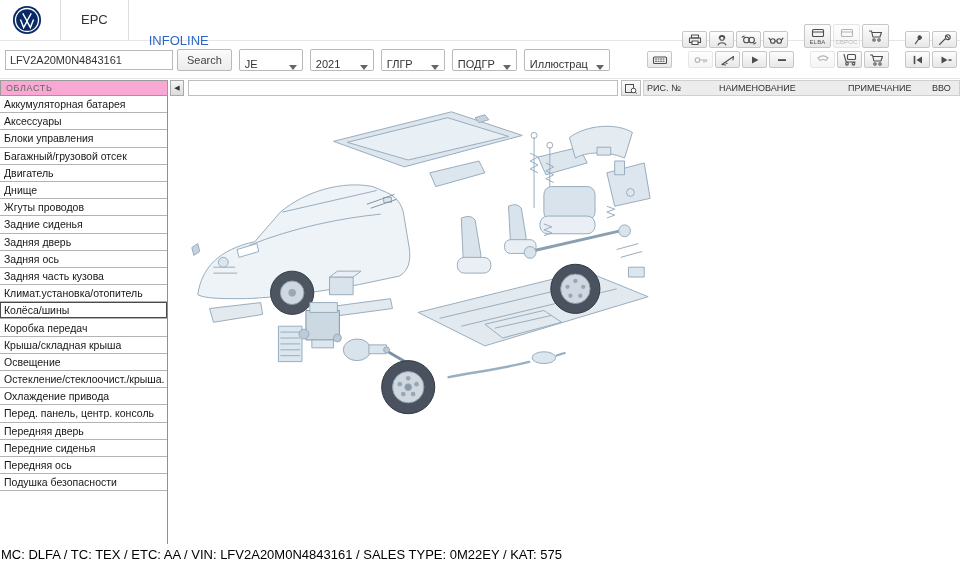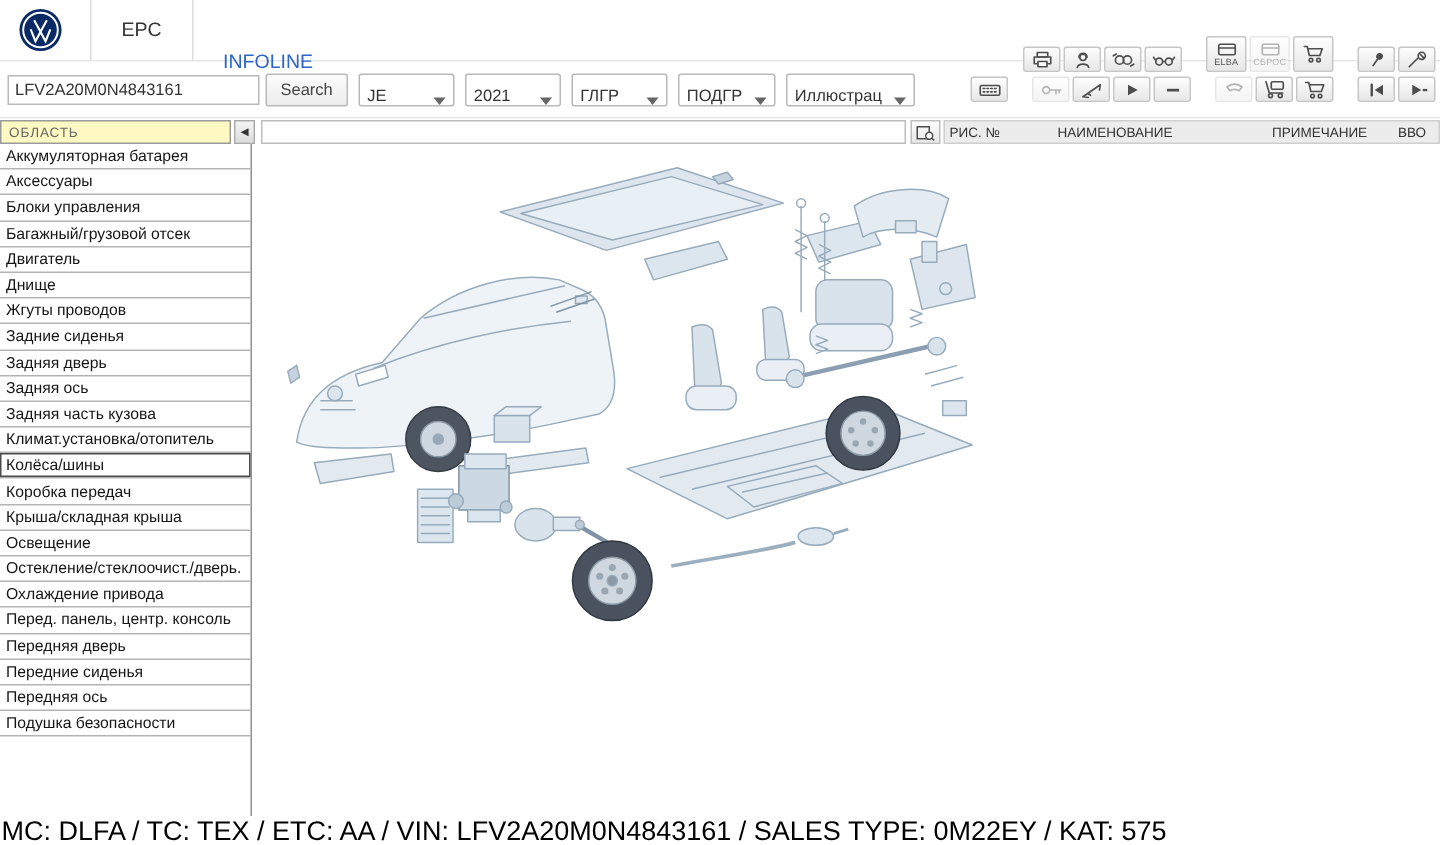--- a/index.html
+++ b/index.html
@@ -22,39 +22,39 @@
   .iconbar{position:absolute;right:3px;top:-17px;display:flex;flex-direction:column;gap:3px;align-items:flex-end;}
   .icon-row{display:flex;gap:2px;align-items:flex-end;}
   .tbtn{width:25px;height:17px;border:1px solid #c6c6c6;background:linear-gradient(#fdfdfd,#e7e7e7);display:flex;align-items:center;justify-content:center;flex-direction:column;border-radius:2px;padding:0;cursor:pointer;box-sizing:border-box;}
   .tbtn.tall{height:24px;width:27px;}
   .tbtn.disabled{opacity:.42;}
   .tbtn svg{stroke:#4d4d4d;fill:none;stroke-width:1.1;stroke-linecap:round;stroke-linejoin:round;}
   .tbtn .cap{font-size:6px;color:#555;line-height:6px;letter-spacing:.2px;}
   .gap{width:12px;}
   
   .panelhead{height:17px;display:flex;align-items:stretch;box-sizing:border-box;padding-top:1px;}
-  .area-box{width:154px;box-sizing:border-box;border:1px solid #9a9a9a;font-size:9px;color:#666;display:flex;align-items:center;padding-left:5px;letter-spacing:.6px;background:#fef9c3;}
+  .area-box{width:168px;box-sizing:border-box;border:1px solid #9a9a9a;font-size:9px;color:#666;display:flex;align-items:center;padding-left:5px;letter-spacing:.6px;background:#f9a8d4;}
   .collapse-btn{width:14px;border:1px solid #aaa;background:linear-gradient(#f5f5f5,#dcdcdc);font-size:7px;color:#333;display:flex;align-items:center;justify-content:center;margin-left:2px;cursor:pointer;padding:0;}
   .path-bar{flex:0 0 428px;border:1px solid #bdbdbd;margin-left:4px;background:#fff;}
   .view-btn{width:20px;border:1px solid #bdbdbd;background:linear-gradient(#fdfdfd,#e7e7e7);display:flex;align-items:center;justify-content:center;margin-left:3px;cursor:pointer;padding:0;}
   .view-btn svg{stroke:#4d4d4d;fill:none;stroke-width:1;}
   .cols{flex:1;background:#ececec;border:1px solid #cfcfcf;display:flex;align-items:center;font-size:9px;color:#333;padding:0 3px;margin-left:2px;}
   .col-fig{flex:0 0 46px;}
   .col-name{flex:1;margin-left:26px;}
   .col-note{flex:0 0 84px;}
   .col-input{flex:0 0 24px;}
   
   .content{display:flex;height:448px;}
   .sidebar{width:168px;border-right:1px solid #8f8f8f;box-sizing:border-box;background:#fff;}
   .sidebar-item{height:17.2px;box-sizing:border-box;border-bottom:1px solid #b3b3b3;font-size:10.5px;display:flex;align-items:center;padding:0 4px;color:#161616;cursor:pointer;white-space:nowrap;overflow:hidden;}
   .sidebar-item.selected{box-shadow:inset 0 0 0 1px #4a4a4a;}
   .canvas{flex:1;position:relative;background:#fff;overflow:hidden;}
   .carwrap{position:absolute;left:16px;top:6px;}
   
-  .statusbar{height:20px;display:flex;align-items:center;font-size:18px;color:#000;padding-left:1px;background:#fff;}
+  .statusbar{height:20px;display:flex;align-items:center;font-size:13px;color:#000;padding-left:1px;background:#fff;}
 </style>
 </head>
 <body>
 
 <div class="topbar">
   <svg class="logo" viewBox="0 0 32 32">
     <circle cx="16" cy="16" r="15" fill="#0a2a66"></circle>
     <circle cx="16" cy="16" r="12.3" fill="none" stroke="#fff" stroke-width="1.4"></circle>
     <path d="M11.5 9 L16 17.2 L20.5 9" fill="none" stroke="#fff" stroke-width="1.5"></path>
     <path d="M9 15.5 L12.4 24 L16 17.4 L19.6 24 L23 15.5" fill="none" stroke="#fff" stroke-width="1.5"></path>
@@ -289,21 +289,21 @@
       <div class="sidebar-item">
     <span>Коробка передач</span>
   </div>
       <div class="sidebar-item">
     <span>Крыша/складная крыша</span>
   </div>
       <div class="sidebar-item">
     <span>Освещение</span>
   </div>
       <div class="sidebar-item">
-    <span>Остекление/стеклоочист./дверь.</span>
+    <span>Остекление/стеклоочист./крыша.</span>
   </div>
       <div class="sidebar-item">
     <span>Охлаждение привода</span>
   </div>
       <div class="sidebar-item">
     <span>Перед. панель, центр. консоль</span>
   </div>
       <div class="sidebar-item">
     <span>Передняя дверь</span>
   </div>

